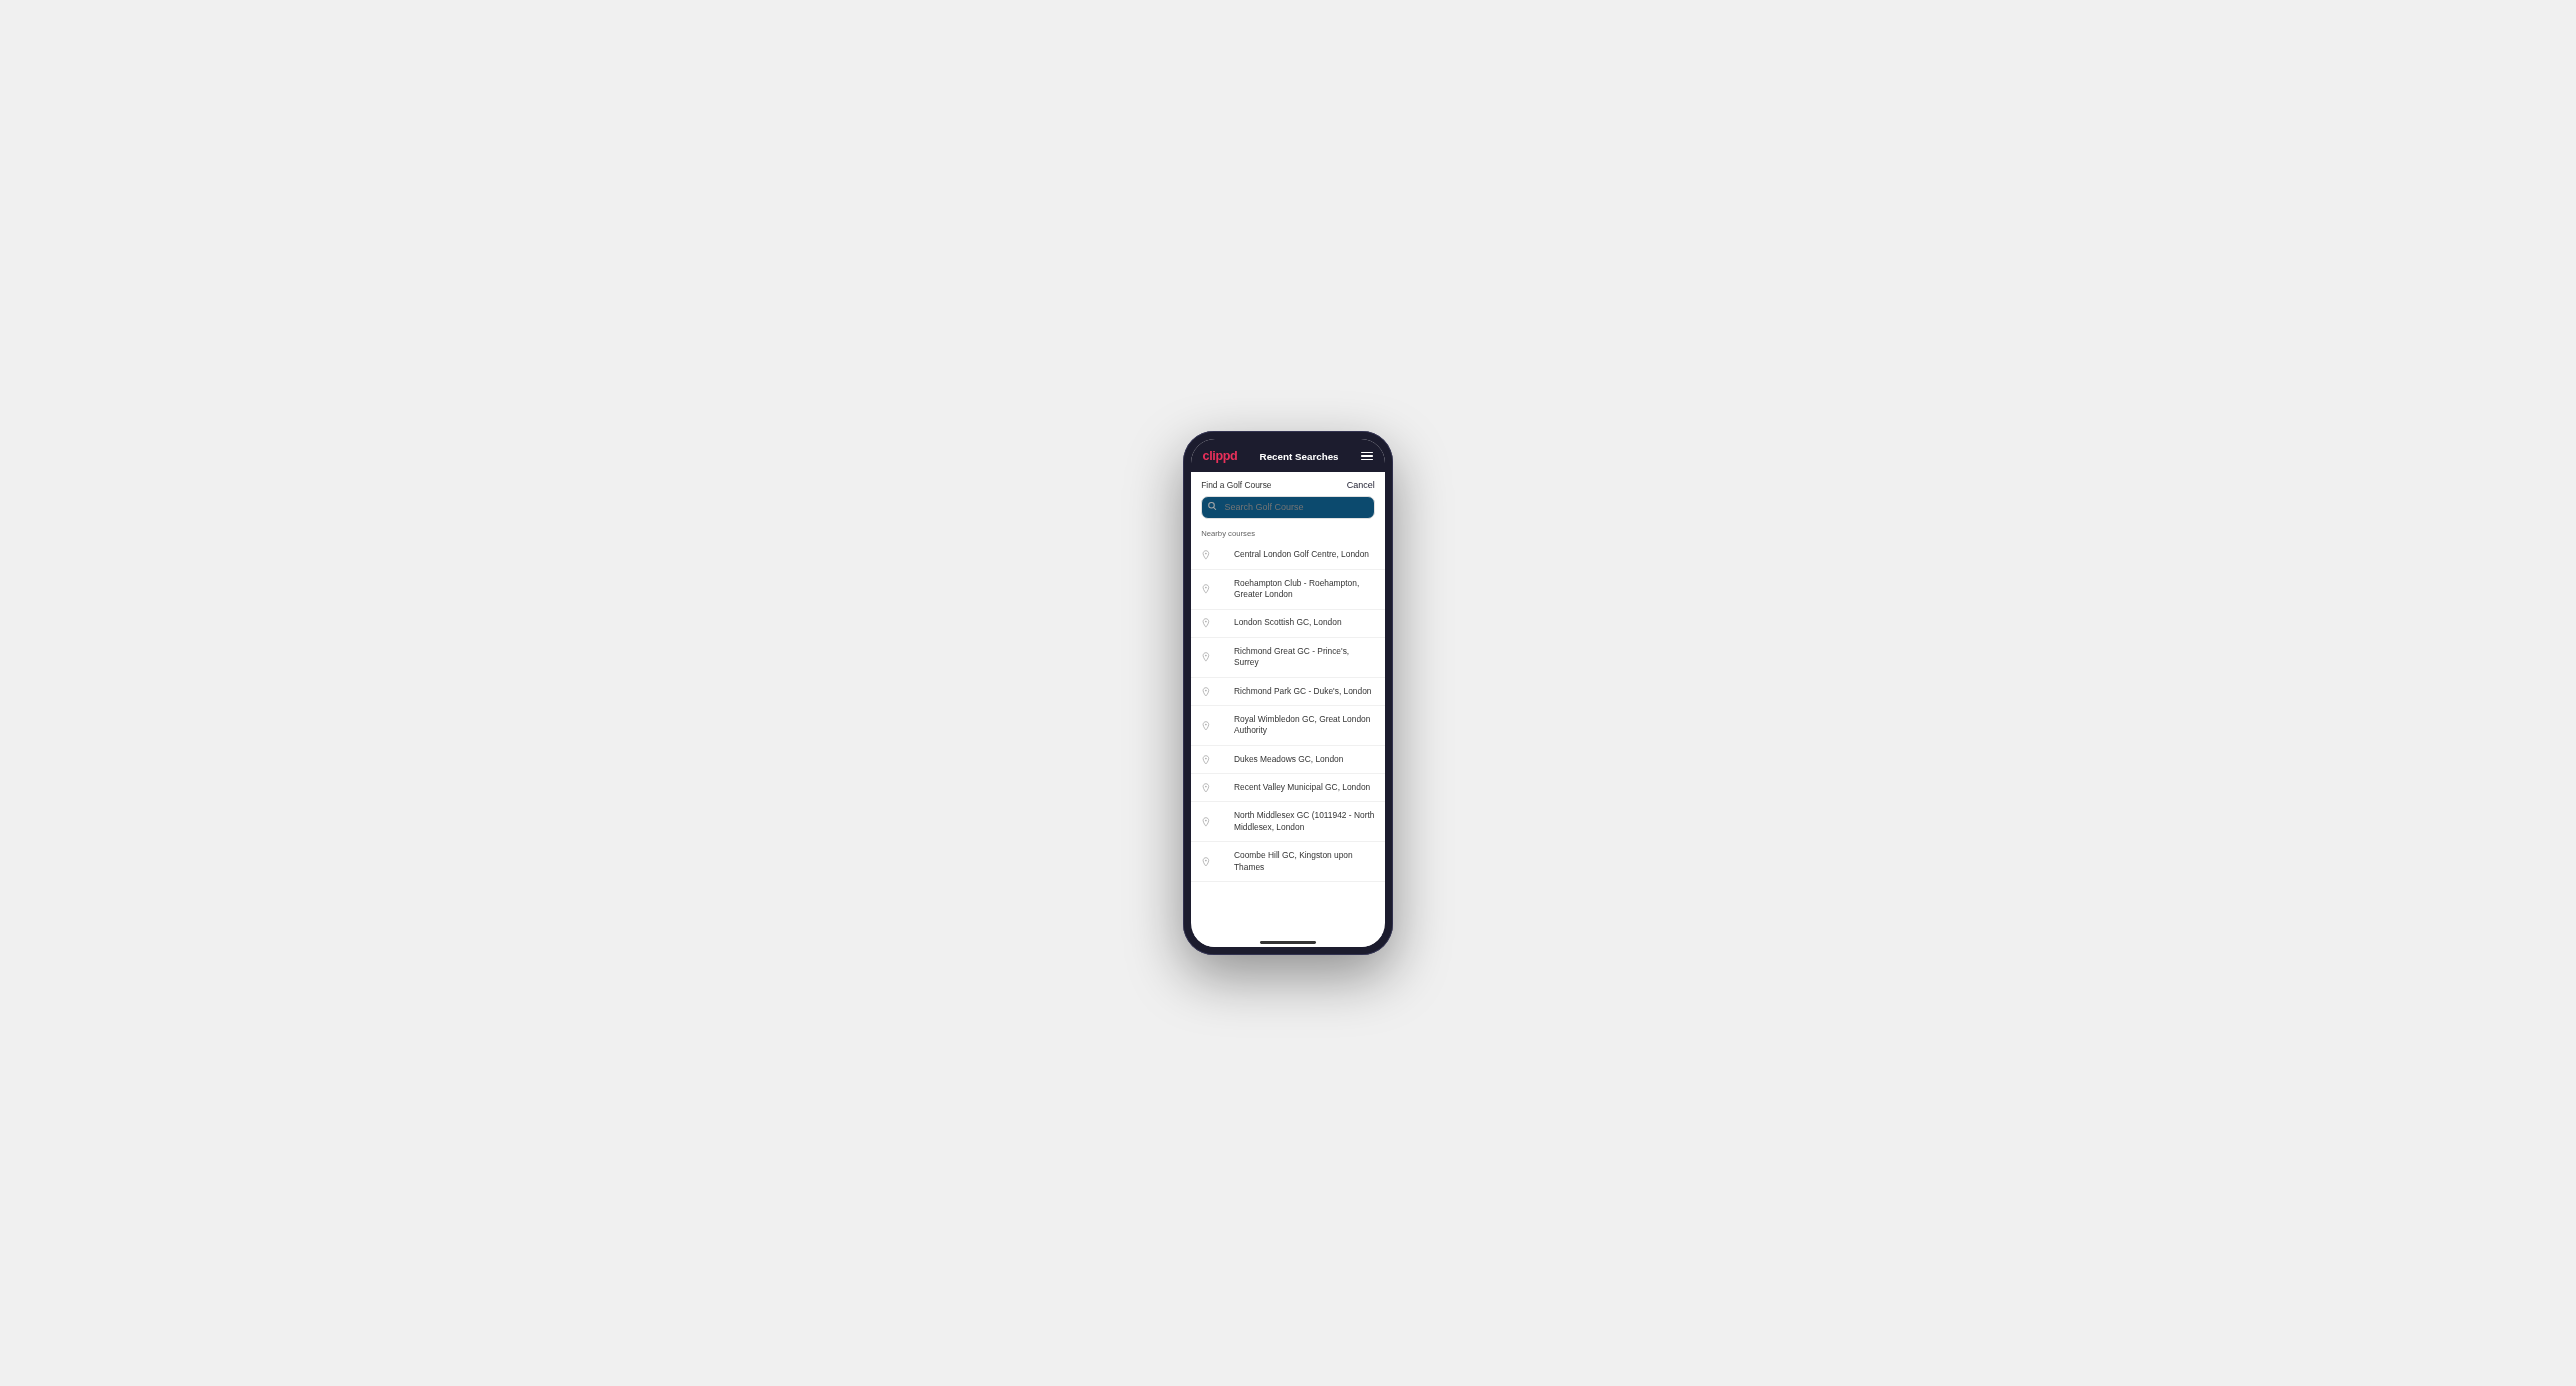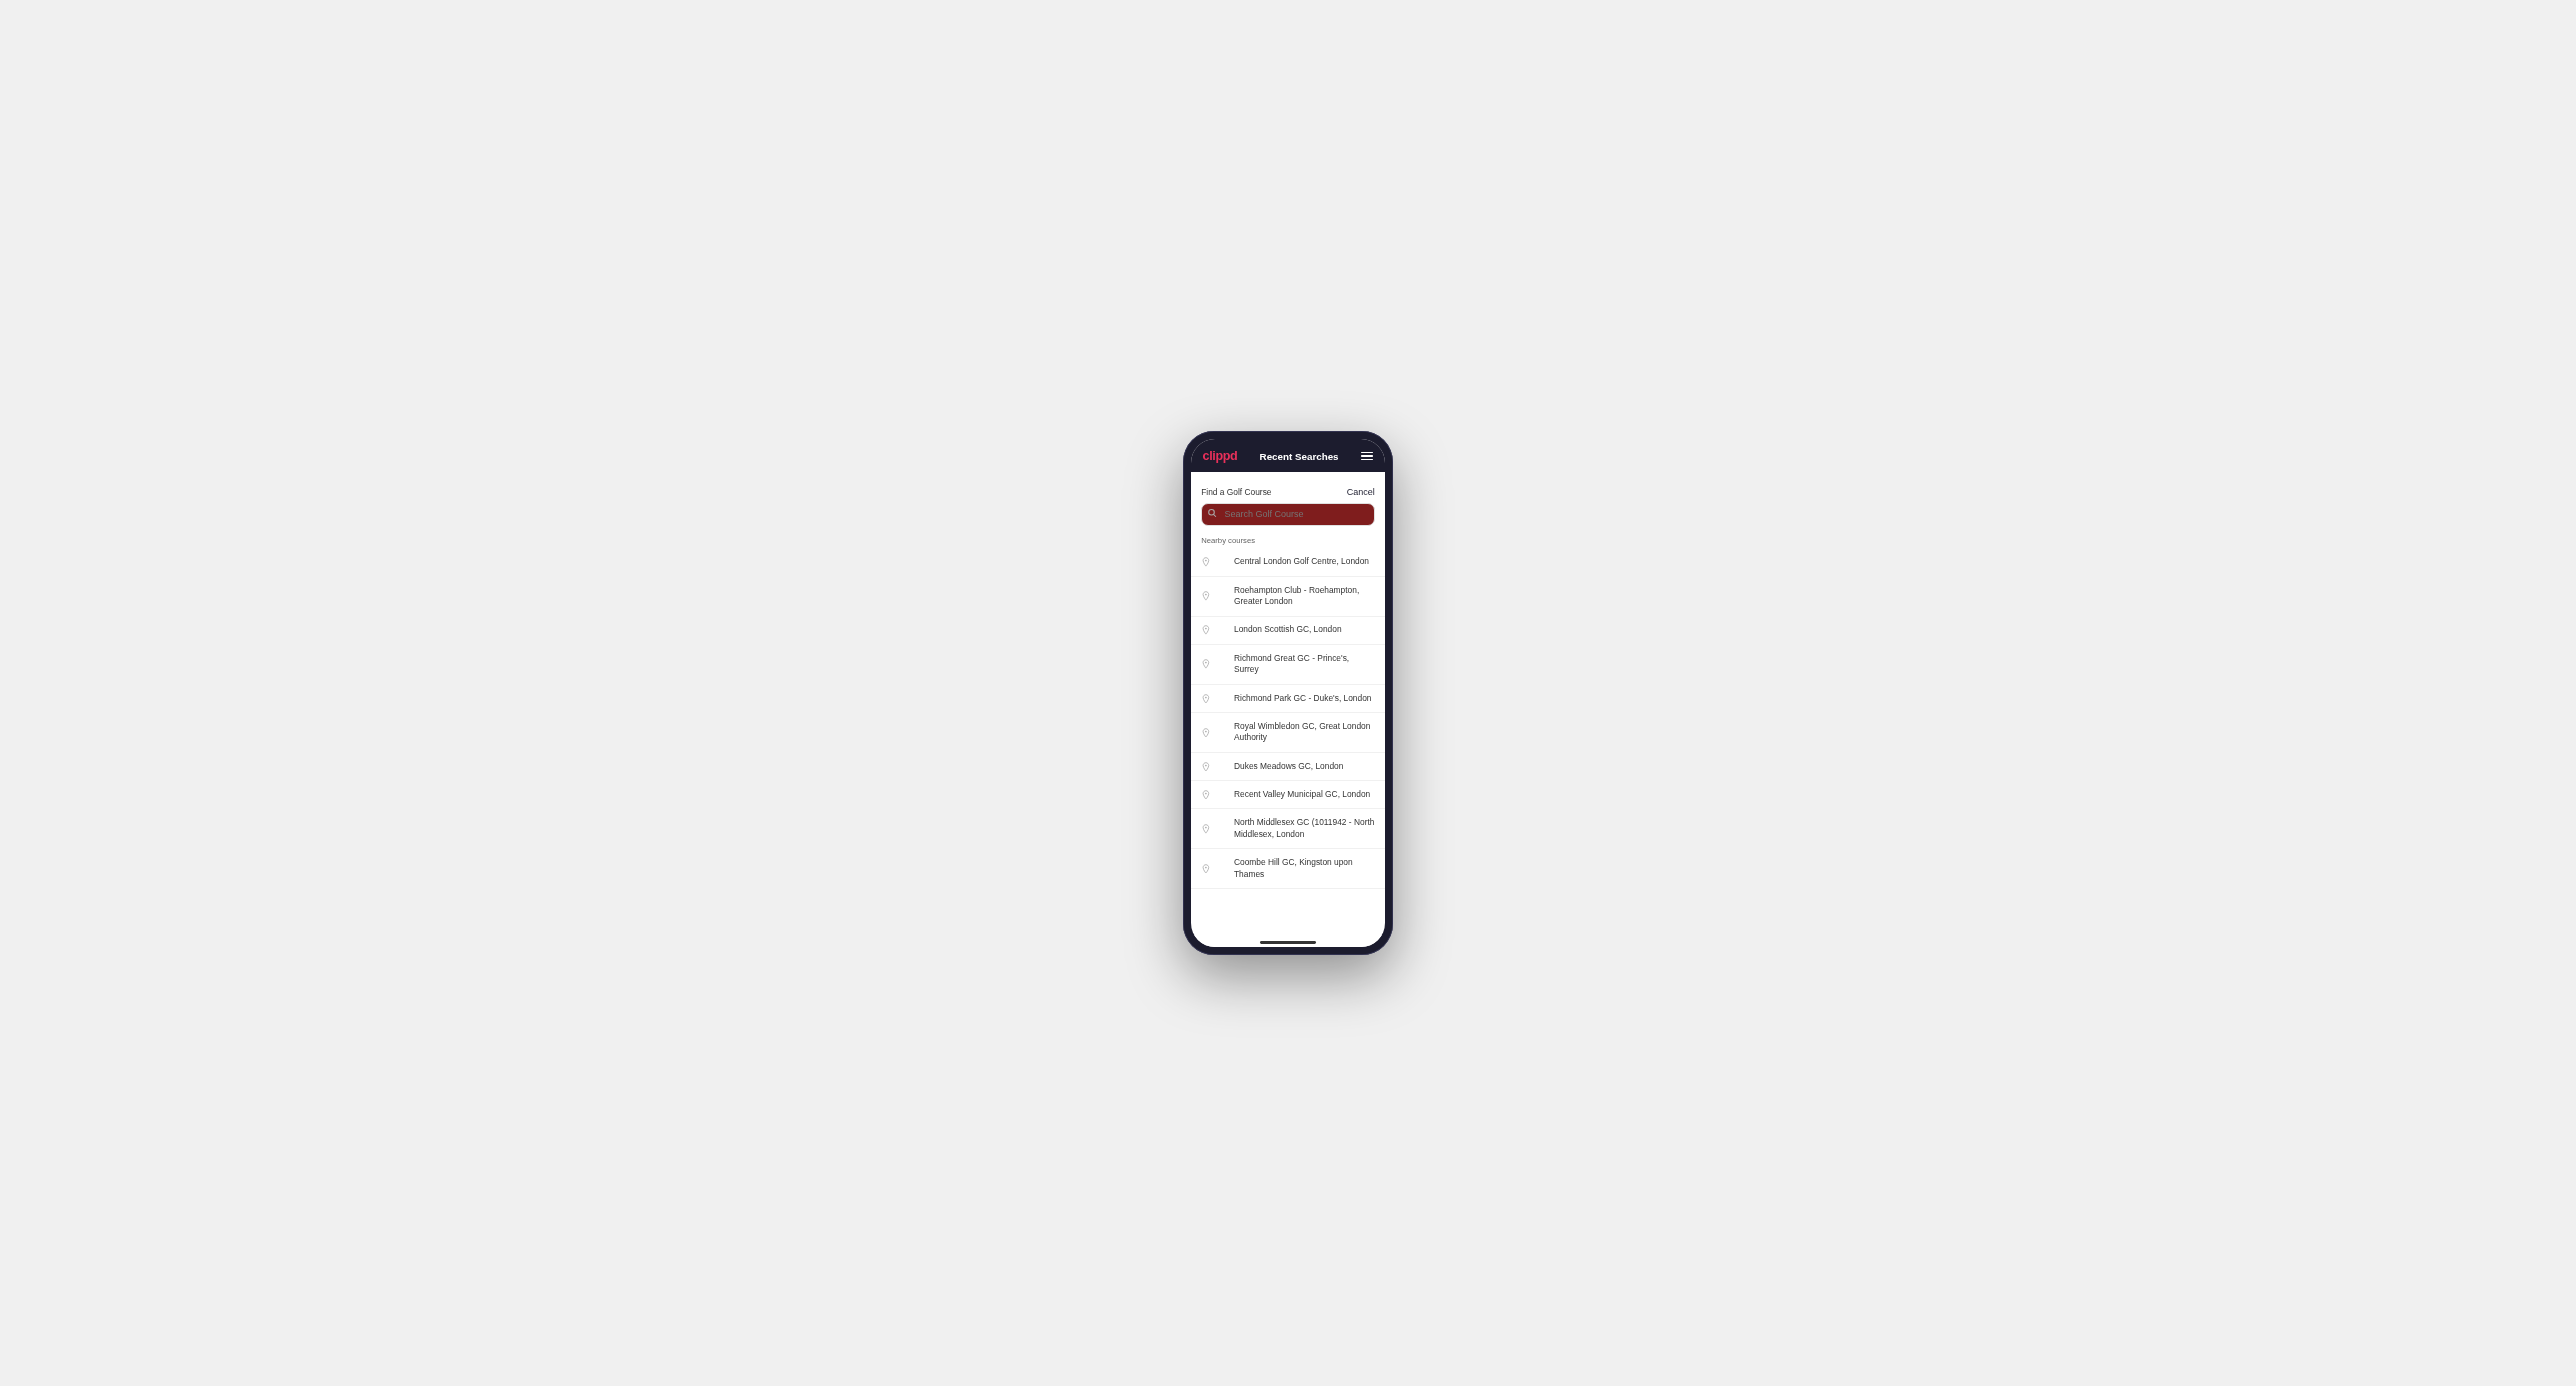--- a/index.html
+++ b/index.html
@@ -78,21 +78,20 @@
       display: flex;
       flex-direction: column;
     }
 
     .find-header {
       display: flex;
       align-items: center;
       justify-content: space-between;
       padding: 8.4px 9.8px 5.6px;
       background: #fff;
-      margin-top: 7px;
     }
 
     .find-label {
       font-size: 8.4px;
       color: #333;
       font-weight: 400;
     }
 
     .cancel-btn {
       font-size: 9px;
@@ -108,21 +107,21 @@
       position: relative;
     }
 
     .search-input {
       width: 100%;
       padding: 5.6px 8.4px 5.6px 22.4px;
       border: 0.7px solid #e0e0e0;
       border-radius: 7px;
       font-size: 9px;
       color: #999;
-      background: #7f1d1d;
+      background: #0c4a6e;
       outline: none;
     }
 
     .search-icon-wrap {
       position: absolute;
       left: 7px;
       top: 50%;
       transform: translateY(-50%);
       color: #aaa;
       font-size: 8.4px;

